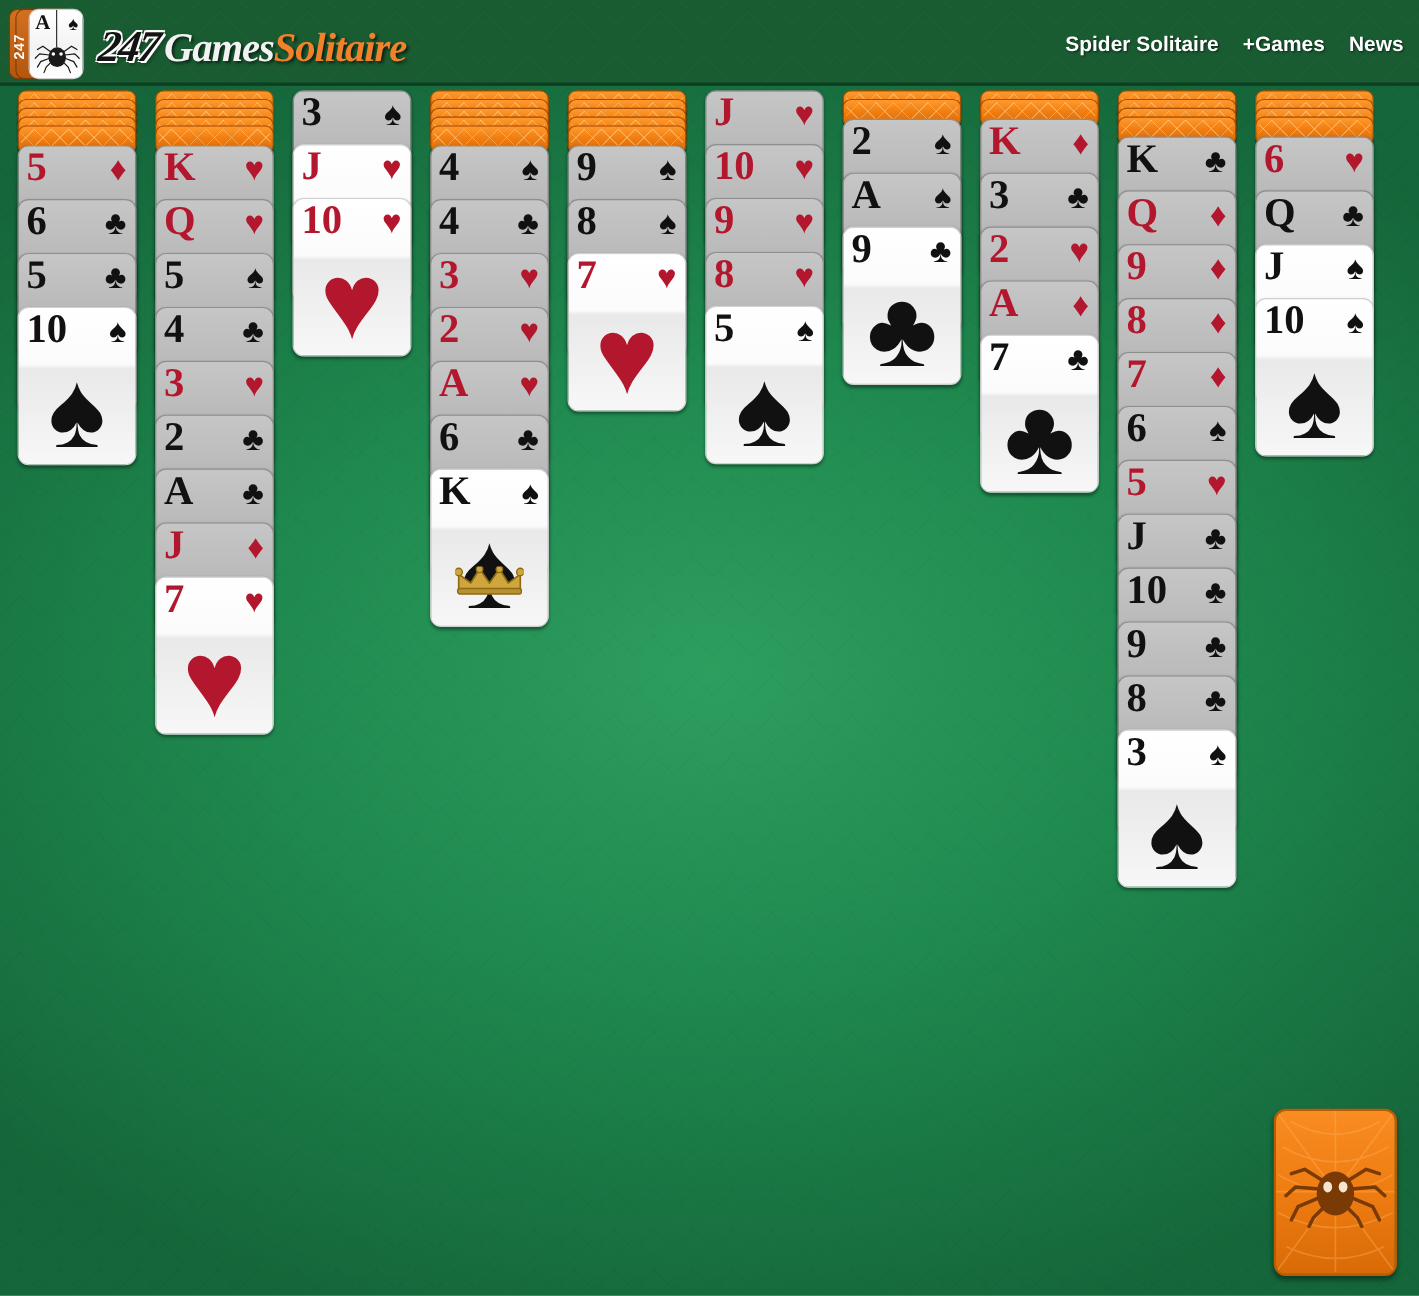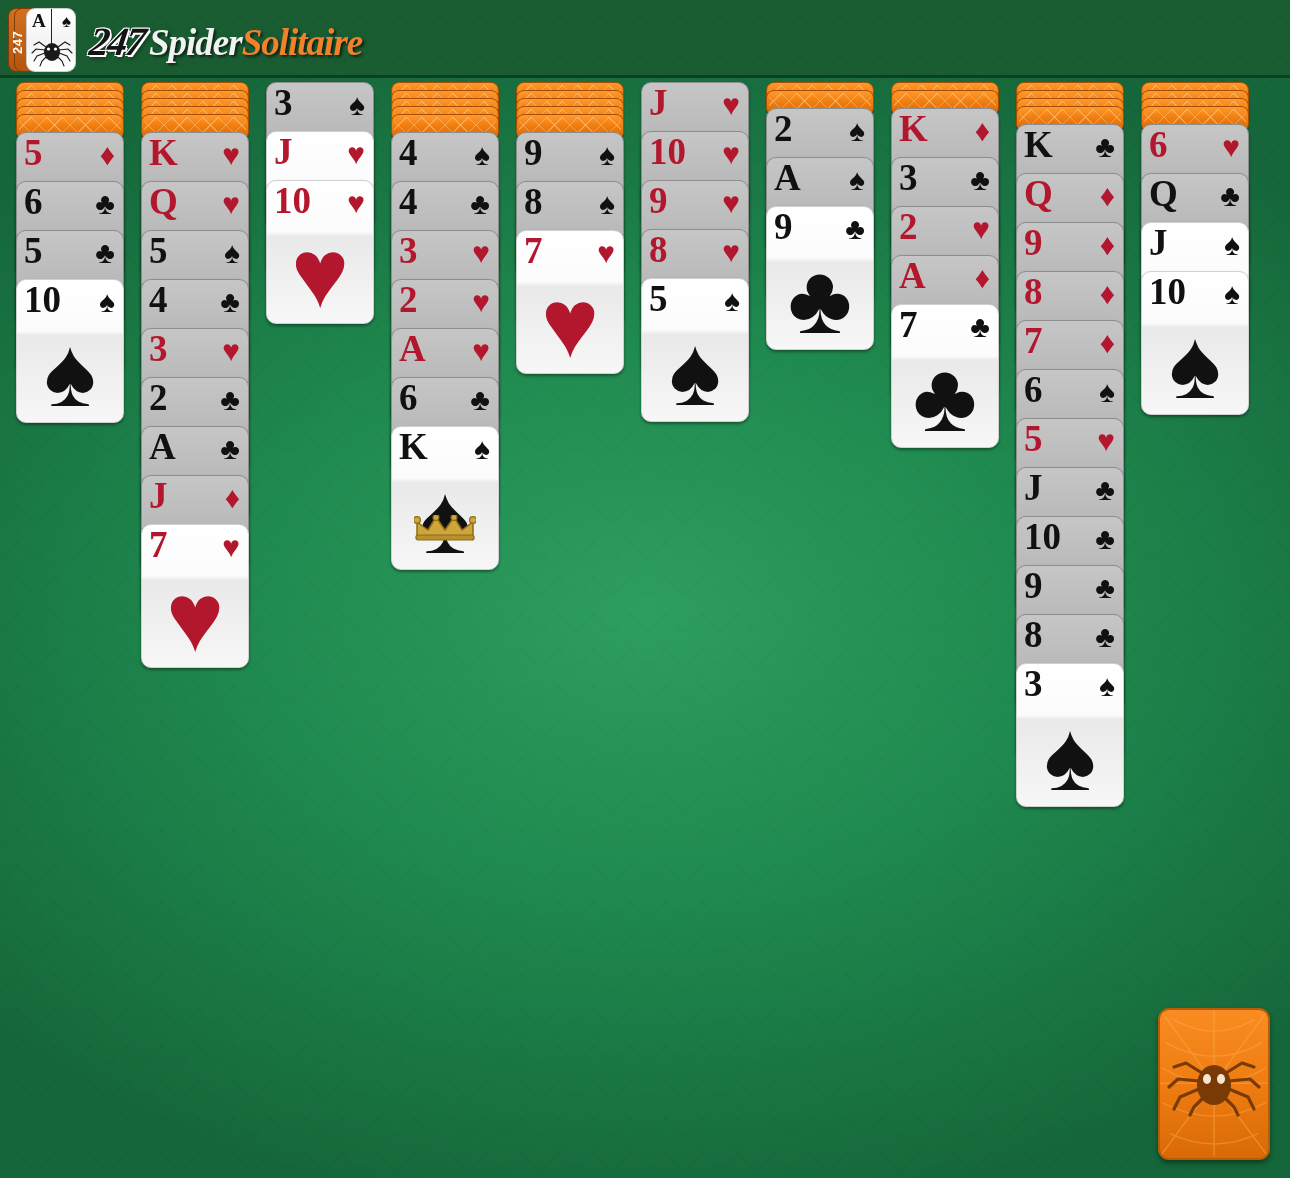--- a/index.html
+++ b/index.html
@@ -294,23 +294,28 @@
             <path d="M26 19 L31 24 L33 29"></path>
         </g>
         <ellipse cx="21" cy="15" rx="8" ry="9" fill="#1a1a1a"></ellipse>
         <circle cx="17.5" cy="12" r="1.6" fill="#fff"></circle>
         <circle cx="24.5" cy="12" r="1.6" fill="#fff"></circle>
       </svg>
     </div>
   </div>
 
   <div id="logo-text">
-    <span class="logo-247-big">247</span><span class="logo-spider-word">Spider</span><span class="logo-solitaire-word">Solitaire</span>
+    <span class="logo-247-big">247</span><span class="logo-spider-word">Games</span><span class="logo-solitaire-word">Solitaire</span>
   </div>
 
+  <div id="nav">
+    <a class="nav-link">Spider Solitaire</a>
+    <a class="nav-link">+Games</a>
+    <a class="nav-link">News</a>
+  </div>
 </div>
 
 <div id="tableau">
     <div class="column" style="left: 16px; top: 0px;">
       <div class="facedown" style="top: 4px; z-index: 1;"></div>
       <div class="facedown" style="top: 12px; z-index: 2;"></div>
       <div class="facedown" style="top: 20px; z-index: 3;"></div>
       <div class="facedown" style="top: 28px; z-index: 4;"></div>
       <div class="facedown" style="top: 36px; z-index: 5;"></div>
       <div class="card dim" style="top: 54px; z-index: 50;">

